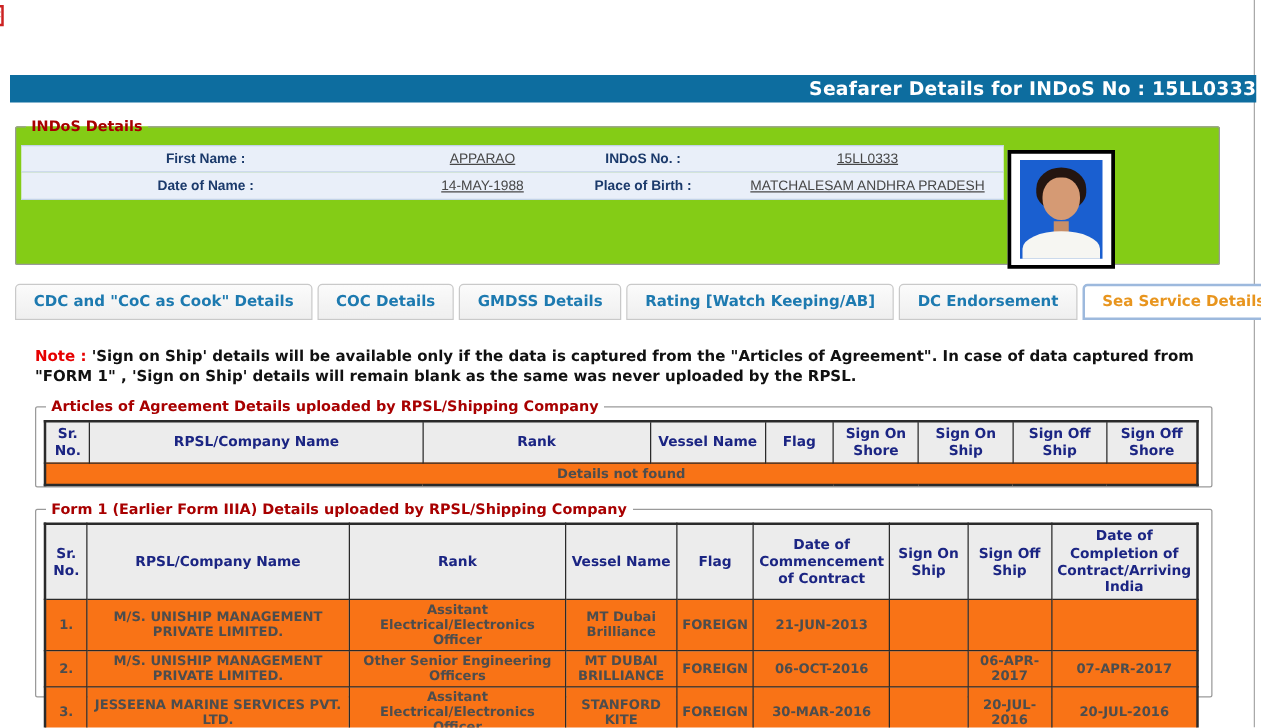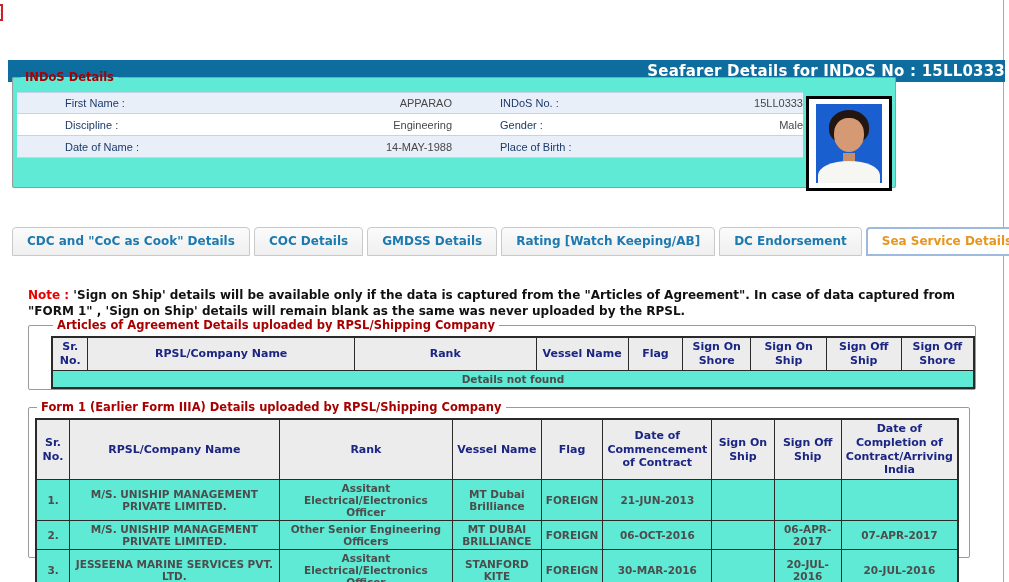--- a/index.html
+++ b/index.html
@@ -17,30 +17,30 @@
   
   .title-bar { position:absolute; left:8px; top:60px; width:997px; height:22px;
     background:#0d6d9f; color:#fff; text-align:right; font-weight:bold;
     font-size:15px; line-height:22px; letter-spacing:.2px; font-family:"DejaVu Sans", sans-serif; }
 
   fieldset { border:1px solid #9a9a9a; border-radius:2px; }
   legend { font-size:11.5px; font-weight:bold; color:#a80000; margin-left:8px; padding:0 4px;
     font-family:"DejaVu Sans", sans-serif; }
 
   
-  .indos-fs { position:absolute; left:12px; top:70px; width:884px; height:118px; background:#5eead4; }
+  .indos-fs { position:absolute; left:12px; top:94px; width:964px; height:118px; background:#84cc16; }
   .indos-body { position:relative; width:100%; height:100%; }
   .indos-rows { position:absolute; left:4px; top:8px; width:786px; }
   .ind-row { display:grid; grid-template-columns:295px 140px 125px 1fr; min-height:22px;
     align-items:center; border-bottom:1px solid #c3d3e8; font-size:11px; }
   .ind-row:first-child { border-top:1px solid #c3d3e8; }
   .ind-row.odd { background:#e9eff9; }
   .ind-row.even { background:#ffffff; }
-  .ind-lbl { text-align:left; font-weight:normal; color:#1b3a6b; white-space:nowrap;padding-left:48px; }
-  .ind-val { text-align:right; padding-left:8px; color:#474747; white-space:nowrap; }
+  .ind-lbl { text-align:center; font-weight:bold; color:#1b3a6b; white-space:nowrap; }
+  .ind-val { text-align:center; padding-left:8px; color:#474747; white-space:nowrap;text-decoration:underline; }
 
   
   .photo-frame { position:absolute; left:793px; top:12px; width:86px; height:95px;
     border:3px solid #000; background:#fff; padding:5px 7px; }
   .photo-img { position:relative; width:100%; height:100%; background:#1a5fd0; overflow:hidden; }
   .hair { position:absolute; left:50%; top:6px; transform:translateX(-50%); width:40px; height:34px;
     background:#231510; border-radius:50% 50% 42% 42%; }
   .face { position:absolute; left:50%; top:14px; transform:translateX(-50%); width:30px; height:34px;
     background:#d59a74; border-radius:46% 46% 50% 50%; }
   .shirt { position:absolute; left:50%; bottom:-6px; transform:translateX(-50%); width:62px; height:28px;
@@ -48,33 +48,33 @@
   .neck { position:absolute; left:50%; bottom:20px; transform:translateX(-50%); width:12px; height:10px; background:#c78e68; }
 
   
   .tabs { position:absolute; left:12px; top:227px; display:flex; gap:4px; }
   .tab { height:29px; line-height:27px; padding:0 14px; background:linear-gradient(#fbfbfb,#efefef);
     border:1px solid #c9c9c9; border-radius:4px 4px 0 0; color:#1d7ab0; font-weight:bold;
     font-size:12px; cursor:pointer; white-space:nowrap; font-family:"DejaVu Sans", sans-serif; }
   .tab.active { background:#fff; border:2px solid #9db9dd; color:#e8951e; line-height:25px; }
 
   
-  .note { position:absolute; left:28px; top:288px; width:962px; font-size:12px; font-weight:bold;
+  .note { position:absolute; left:28px; top:278px; width:962px; font-size:12px; font-weight:bold;
     color:#111; line-height:1.3; font-family:"DejaVu Sans", sans-serif; }
   .note-prefix { color:#e60000; }
 
   
-  .agree-fs { position:absolute; left:28px; top:318px; width:942px; height:72px; background:#fff;padding-left:16px; }
+  .agree-fs { position:absolute; left:28px; top:318px; width:942px; height:72px; background:#fff; }
   .form1-fs { position:absolute; left:28px; top:400px; width:942px; height:158px; background:#fff; }
 
   table.grid { border-collapse:collapse; width:924px; margin:4px 0 0 6px;
     border:2px solid #2a2a2a; font-family:"DejaVu Sans", sans-serif; }
   table.grid th, table.grid td { border:1px solid #2a2a2a; padding:2px 4px; }
   table.grid th { background:#ececec; color:#1b2583; font-size:11px; font-weight:bold; text-align:center; line-height:1.25; }
-  table.grid td { font-size:10.5px; font-weight:bold; color:#4d4d4d; background:#5eead4; }
+  table.grid td { font-size:10.5px; font-weight:bold; color:#4d4d4d; background:#f97316; }
   td.c-center { text-align:center; }
   td.c-left { text-align:center; }
   td.empty-red { color:#e00000; font-size:12px; text-align:center; padding:3px 0; }
   .form1-fs table.grid td { height:26px; }
 </style>
 </head>
 <body>
 
 <div class="canvas">
   <div class="broken-img"></div>
@@ -87,30 +87,25 @@
   <fieldset class="indos-fs">
     <legend>INDoS Details</legend>
     <div class="indos-body">
       <div class="indos-rows" id="indos-rows">
           <div class="ind-row odd">
             <span class="ind-lbl">First Name :</span>
             <span class="ind-val">APPARAO</span>
             <span class="ind-lbl">INDoS No. :</span>
             <span class="ind-val">15LL0333</span>
           </div>
-          <div class="ind-row even">
-            <span class="ind-lbl">Discipline :</span>
-            <span class="ind-val">Engineering</span>
-            <span class="ind-lbl">Gender :</span>
-            <span class="ind-val">Male</span>
-          </div>
           <div class="ind-row odd">
             <span class="ind-lbl">Date of Name :</span>
             <span class="ind-val">14-MAY-1988</span>
             <span class="ind-lbl">Place of Birth :</span>
+            <span class="ind-val">MATCHALESAM ANDHRA PRADESH</span>
           </div>
         </div>
       <div class="photo-frame">
         <div class="photo-img">
           <div class="hair"></div>
           <div class="face"></div>
           <div class="neck"></div>
           <div class="shirt"></div>
         </div>
       </div>

